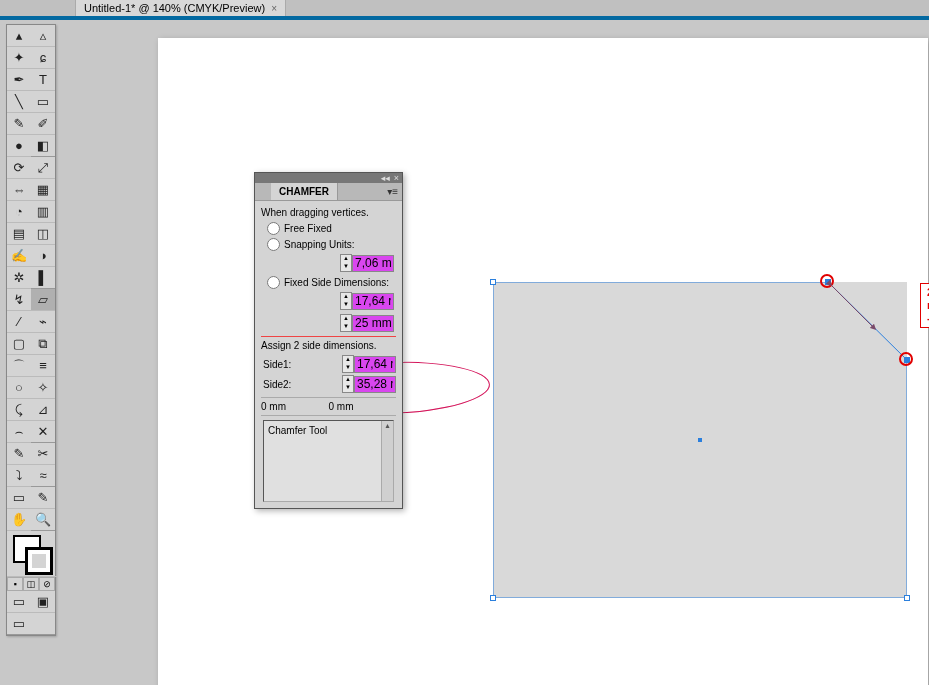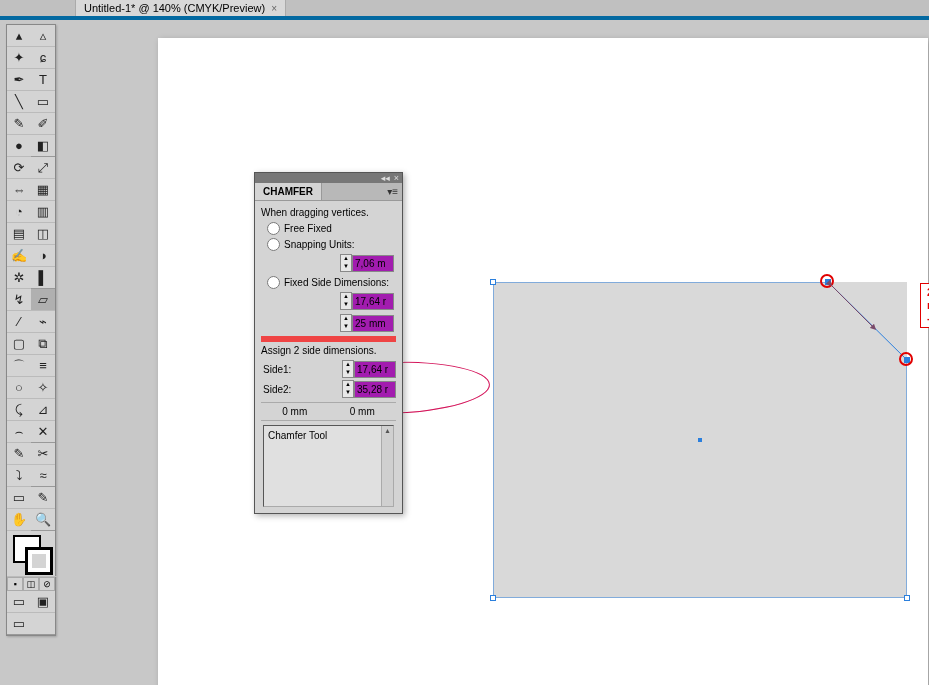--- a/index.html
+++ b/index.html
@@ -131,50 +131,51 @@
 }
 .panel-grip {
   background: #777; height: 10px;
   display: flex; justify-content: flex-end; align-items: center;
   padding: 0 3px; gap: 4px;
 }
 .panel-grip span { color: #ddd; font-size: 9px; cursor: pointer; }
 .panel-tabs {
   background: #b8b8b8; display: flex; align-items: center;
   border-bottom: 1px solid #999;
+  padding-left: 16px;
 }
 .panel-tab {
   background: #d4d4d4; padding: 3px 8px; font-size: 10px; font-weight: bold;
   border-right: 1px solid #999;
 }
 .panel-menu { margin-left: auto; padding: 0 4px; font-size: 10px; color: #333; }
 .panel-body { padding: 6px 6px 4px 6px; }
 .radio-row { display: flex; align-items: center; gap: 4px; margin: 3px 0; padding-left: 6px; }
 .radio-row input { margin: 0; }
 .num-field {
   display: flex; align-items: center; justify-content: flex-end;
   margin: 2px 2px 4px 0;
 }
 .num-field .spin {
   width: 12px; display: flex; flex-direction: column;
   border: 1px solid #888; background: #e8e8e8;
 }
 .num-field .spin span { font-size: 6px; height: 8px; line-height: 7px; text-align: center; cursor: pointer; }
 .num-field input {
-  width: 42px; height: 17px; font-size: 10px;
+  width: 42px; height: 17px; font-size: 12px;
   border: 1px solid #888; padding: 0 2px; text-align: left;
-  background: #a21caf;
+  background: #d946ef;
 }
 .side-row { display: flex; align-items: center; margin: 2px 0; }
 .side-row label { width: 40px; padding-left: 2px; }
 .status-row {
   display: flex; border-top: 1px solid #aaa; border-bottom: 1px solid #aaa;
   margin-top: 4px;
 }
-.status-row div { flex: 1; text-align: center; padding: 3px 0; }
+.status-row div { flex: 1; padding: 3px 0; }
 .help-box {
   margin: 4px 2px 2px 2px;
   background: #e0e0e0; border: 1px inset #aaa;
   padding: 4px; font-size: 10px; height: 82px;
   position: relative;
 }
 .help-box .title { margin-bottom: 6px; }
 .help-box .scroll { position: absolute; right: 0; top: 0; bottom: 0; width: 12px; background: #d0d0d0; border-left: 1px solid #aaa; }
 .help-box .scroll span { display: block; text-align: center; font-size: 8px; color: #555; }
 
@@ -399,21 +400,21 @@
     </div>
 
     <div class="num-field">
       <div class="spin">
           <span>▲</span>
           <span>▼</span>
         </div>
       <input value="25 mm" style="">
     </div>
 
-    <div style="border-top:6px solid #ef4444; margin:2px 0 4px 0; padding-top:3px">Assign 2 side dimensions.</div>
+    <div style="border-top:1px solid #ef4444; margin:2px 0 4px 0; padding-top:3px">Assign 2 side dimensions.</div>
 
     <div class="side-row">
       <label>Side1:</label>
       <div class="num-field" style="margin:0; flex:1">
         <div class="spin">
             <span>▲</span>
             <span>▼</span>
           </div>
         <input value="17,64 r" style="">
       </div>

